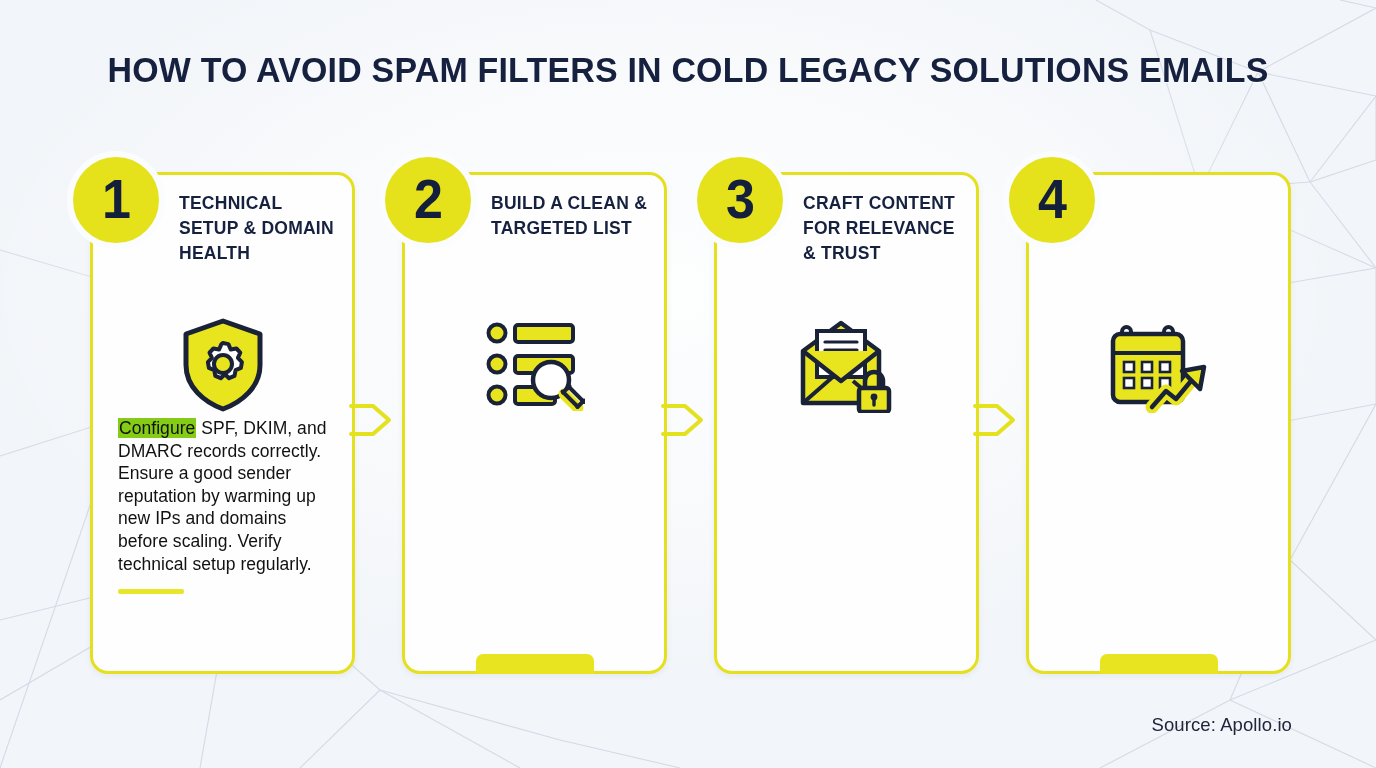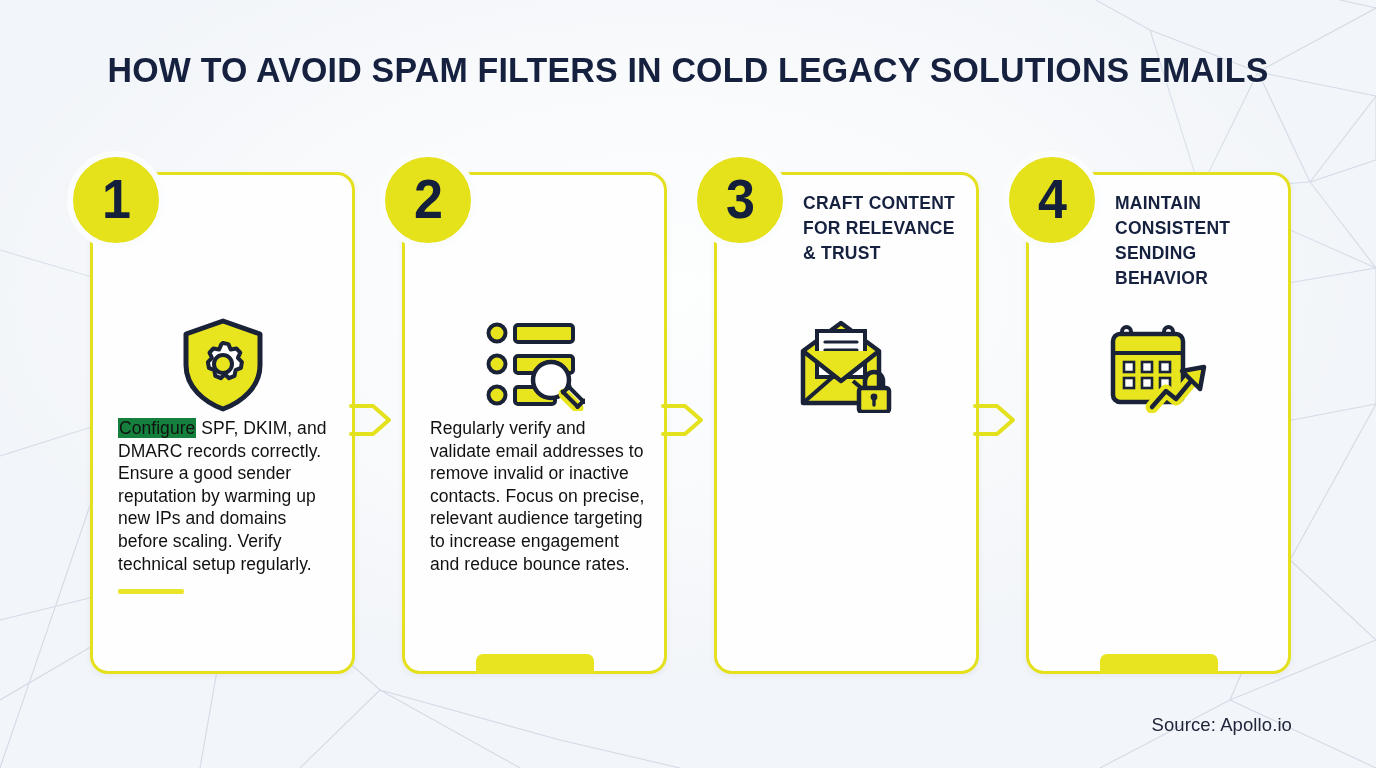--- a/index.html
+++ b/index.html
@@ -144,21 +144,21 @@
     position: absolute;
     top: 242px;
     left: 25px;
     right: 18px;
     font-size: 17.5px;
     line-height: 22.6px;
     color: #111111;
     letter-spacing: 0.05px;
   }
   .hl {
-    background: #15803d;
+    background: #84cc16;
     box-decoration-break: clone;
     -webkit-box-decoration-break: clone;
     padding: 0 1px;
   }
   .rule {
     display: block;
     width: 66px;
     height: 5px;
     background: #e9e62a;
     border-radius: 2px;
@@ -235,63 +235,61 @@
 <div id="bg-gloss"></div>
 
 <div class="stage">
 
   <div class="title">HOW TO AVOID SPAM FILTERS IN COLD LEGACY SOLUTIONS EMAILS</div>
 
   <div class="card c1">
     <div class="badge">
       <span class="badge-num">1</span>
     </div>
+    <div class="heading">TECHNICAL SETUP &amp; DOMAIN HEALTH</div>
     <div class="icon-slot">
       <svg width="86" height="96" viewBox="0 0 86 96">
         <path d="M43 4 L80 17 V48 C80 70 62 85 43 92 C24 85 6 70 6 48 V17 Z" fill="#e8e51f" stroke="#1a2238" stroke-width="5" stroke-linejoin="round"></path>
         <path d="M43 26 l5.4 1.1 2.3 5.4 5.7-1 3.9 4.1 -2.4 5.3 4 4.2 -1 5.7 -5.3 2.3 -1.1 5.8 -5.4 2.3 -4.2-4 -4.2 4 -5.4-2.3 -1.1-5.8 -5.3-2.3 -1-5.7 4-4.2 -2.4-5.3 3.9-4.1 5.7 1 2.3-5.4 Z" fill="#ffffff" stroke="#1a2238" stroke-width="4" stroke-linejoin="round"></path>
         <circle cx="43" cy="47" r="9" fill="#e8e51f" stroke="#1a2238" stroke-width="4"></circle>
       </svg>
     </div>
     <div class="body-copy">
       <span class="hl">Configure</span><span> SPF, DKIM, and DMARC records correctly.
 Ensure a good sender reputation by warming up new IPs and domains before scaling. Verify technical setup regularly.</span>
       <span class="rule"></span>
     </div>
 
   </div>
 
   <div class="card c2">
     <div class="badge">
       <span class="badge-num">2</span>
     </div>
+    <div class="heading">BUILD A CLEAN &amp; TARGETED LIST</div>
     <div class="icon-slot">
       <svg width="100" height="92" viewBox="0 0 100 92">
         <circle cx="12" cy="14" r="8.5" fill="#e8e51f" stroke="#1a2238" stroke-width="4"></circle>
         <circle cx="12" cy="45" r="8.5" fill="#e8e51f" stroke="#1a2238" stroke-width="4"></circle>
         <circle cx="12" cy="76" r="8.5" fill="#e8e51f" stroke="#1a2238" stroke-width="4"></circle>
         <rect x="30" y="6" width="58" height="17" rx="3" fill="#e8e51f" stroke="#1a2238" stroke-width="4"></rect>
         <rect x="30" y="37" width="58" height="17" rx="3" fill="#e8e51f" stroke="#1a2238" stroke-width="4"></rect>
         <rect x="30" y="68" width="40" height="17" rx="3" fill="#e8e51f" stroke="#1a2238" stroke-width="4"></rect>
         <circle cx="66" cy="61" r="18" fill="#ffffff" stroke="#1a2238" stroke-width="4.5"></circle>
         <path d="M79 75 L93 89" stroke="#e8e51f" stroke-width="11" stroke-linecap="round"></path>
         <path d="M79 75 L93 89" stroke="#1a2238" stroke-width="4.5" stroke-linecap="round" fill="none" opacity="0"></path>
         <path d="M76.5 71 L95 89.5" stroke="#1a2238" stroke-width="4.5" stroke-linecap="round" fill="none" opacity="0"></path>
         <g fill="none" stroke="#1a2238" stroke-width="4" stroke-linecap="round">
           <path d="M77.5 72.5 L92.5 87.5"></path>
           <path d="M84 68 L99 83"></path>
         </g>
         <path d="M78 73.5 L84.5 67" stroke="#1a2238" stroke-width="4" stroke-linecap="round"></path>
         <path d="M92.5 88 L99 81.5" stroke="#1a2238" stroke-width="4" stroke-linecap="round"></path>
       </svg>
     </div>
-    <div class="body-copy">
-      <span>Regularly verify and validate email addresses to remove invalid or inactive contacts. Focus on precise, relevant audience targeting to increase engagement and reduce bounce rates.</span>
-      
-    </div>
     <div class="bottom-tab"></div>
   </div>
 
   <div class="card c3">
     <div class="badge">
       <span class="badge-num">3</span>
     </div>
     <div class="heading">CRAFT CONTENT FOR RELEVANCE &amp; TRUST</div>
     <div class="icon-slot">
       <svg width="104" height="96" viewBox="0 0 104 96">
@@ -312,21 +310,20 @@
         <path d="M79 82 V88" stroke="#1a2238" stroke-width="3.4" stroke-linecap="round"></path>
       </svg>
     </div>
 
   </div>
 
   <div class="card c4">
     <div class="badge">
       <span class="badge-num">4</span>
     </div>
-    <div class="heading">MAINTAIN CONSISTENT SENDING BEHAVIOR</div>
     <div class="icon-slot">
       <svg width="102" height="96" viewBox="0 0 102 96">
         <rect x="14" y="10" width="9" height="16" rx="4.5" fill="#ffffff" stroke="#1a2238" stroke-width="4"></rect>
         <rect x="56" y="10" width="9" height="16" rx="4.5" fill="#ffffff" stroke="#1a2238" stroke-width="4"></rect>
         <rect x="5" y="17" width="70" height="68" rx="7" fill="#e8e51f" stroke="#1a2238" stroke-width="4.5"></rect>
         <path d="M5 36 H75" stroke="#1a2238" stroke-width="4"></path>
         <g fill="#ffffff" stroke="#1a2238" stroke-width="2.6">
           <rect x="16" y="45" width="10" height="10"></rect>
           <rect x="34" y="45" width="10" height="10"></rect>
           <rect x="52" y="45" width="10" height="10"></rect>

